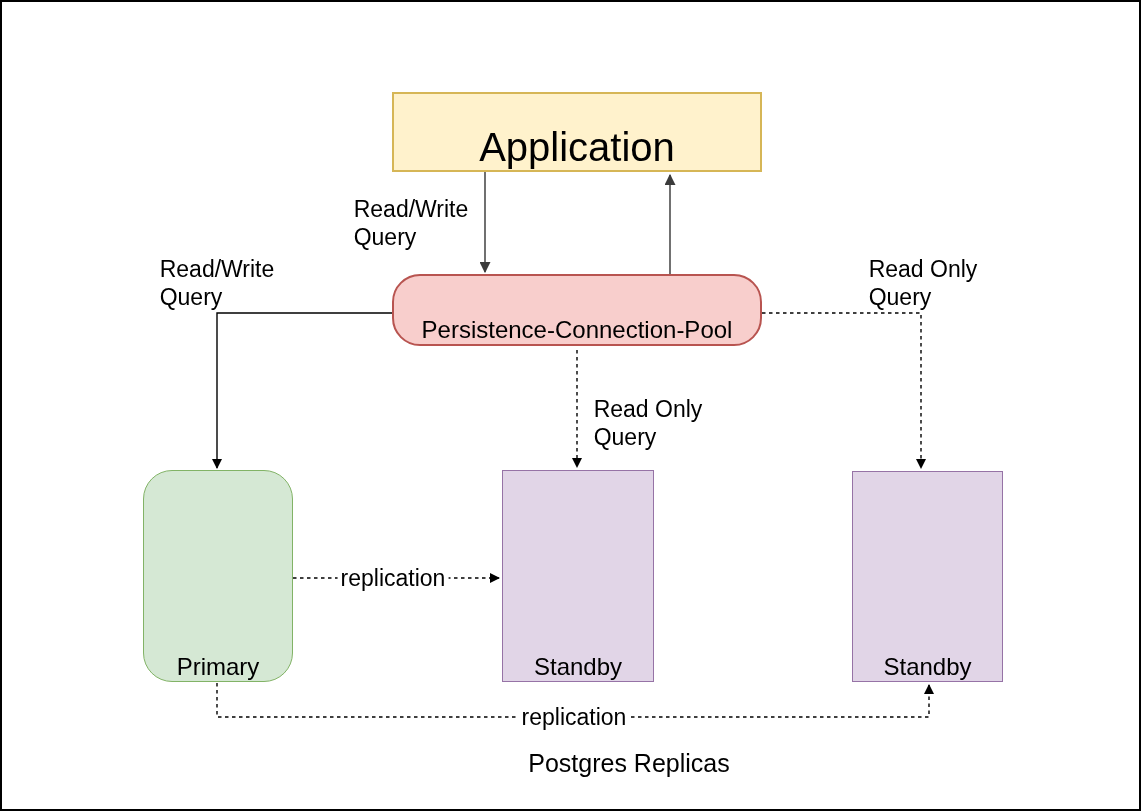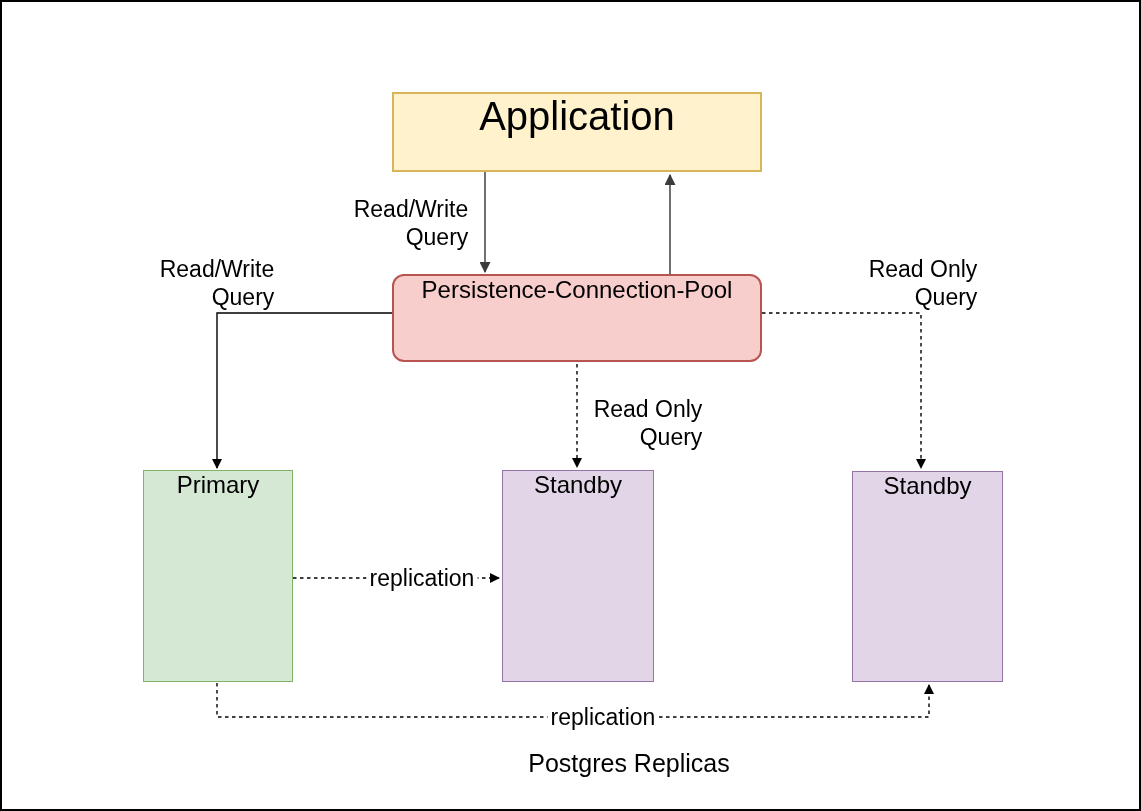--- a/index.html
+++ b/index.html
@@ -17,38 +17,38 @@
   .edges {
     position: absolute;
     left: 0; top: 0;
     width: 1141px; height: 811px;
     pointer-events: none;
   }
   .node {
     position: absolute;
     box-sizing: border-box;
     display: flex;
-    align-items: flex-start;
+    align-items: flex-end;
     justify-content: center;
     text-align: center;
   }
   .n-app      { left: 390px; top: 90px;  width: 370px; height: 80px;  border: 2px solid; font-size: 40px; }
-  .n-pool     { left: 390px; top: 272px; width: 370px; height: 88px;  border: 2px solid; border-radius: 12px; font-size: 24px; }
+  .n-pool     { left: 390px; top: 272px; width: 370px; height: 72px;  border: 2px solid; border-radius: 28px; font-size: 24px; }
   .n-primary  { left: 141px; top: 468px; width: 150px; height: 212px; border: 1.5px solid; font-size: 24px; }
   .n-standby1 { left: 500px; top: 468px; width: 152px; height: 212px; border: 1.5px solid; font-size: 24px; }
   .n-standby2 { left: 850px; top: 469px; width: 151px; height: 211px; border: 1.5px solid; font-size: 24px; }
   .edge-label {
     position: absolute;
     transform: translate(-50%, -50%);
-    text-align: right;
+    text-align: left;
     white-space: pre-line;
     font-size: 23px;
     line-height: 28px;
   }
-  .on-line { background: #ffffff; padding: 0 3px; line-height: 24px; margin-left: 29px; }
+  .on-line { background: #ffffff; padding: 0 3px; line-height: 24px; }
   .l-rw-top    { left: 409px; top: 221px; }
   .l-result    { left: 742px; top: 212px; }
   .l-rw-left   { left: 215px; top: 281px; }
   .l-ro-right  { left: 921px; top: 281px; }
   .l-ro-mid    { left: 646px; top: 421px; }
   .l-repl-mid  { left: 391px; top: 576px; }
   .l-repl-bot  { left: 572px; top: 715px; }
   .caption {
     position: absolute;
     left: 583px; top: 761px;
@@ -89,21 +89,21 @@
   </svg>
 
   <div class="node n-app" style="background-color: rgb(255, 242, 204); border-color: rgb(214, 182, 86);">
     <span>Application</span>
   </div>
 
   <div class="node n-pool" style="background-color: rgb(248, 206, 204); border-color: rgb(184, 84, 80);">
     <span>Persistence-Connection-Pool</span>
   </div>
 
-  <div class="node n-primary" style="background-color: rgb(213, 232, 212); border-color: rgb(130, 179, 102);">
+  <div class="node n-primary" style="background-color: rgb(213, 232, 212); border-color: rgb(130, 179, 102); border-radius: 29px;">
     <span>Primary</span>
   </div>
 
   <div class="node n-standby1" style="background-color: rgb(225, 213, 231); border-color: rgb(150, 115, 166);">
     <span>Standby</span>
   </div>
 
   <div class="node n-standby2" style="background-color: rgb(225, 213, 231); border-color: rgb(150, 115, 166);">
     <span>Standby</span>
   </div>

